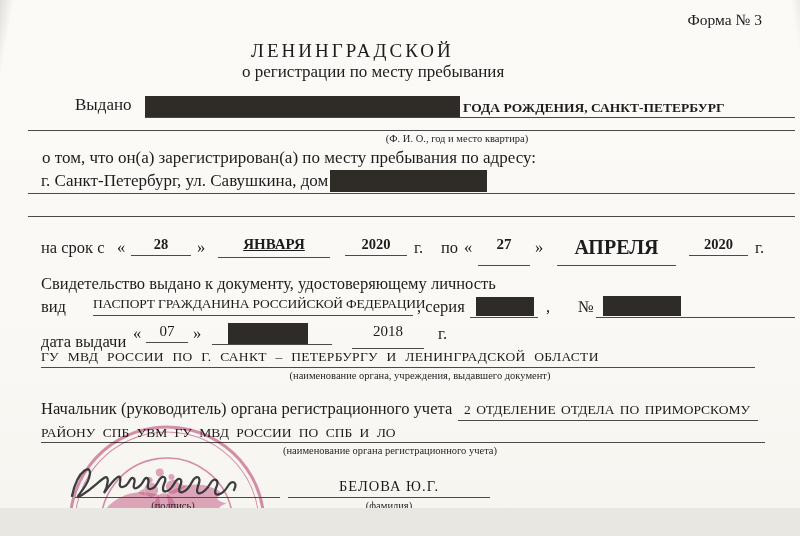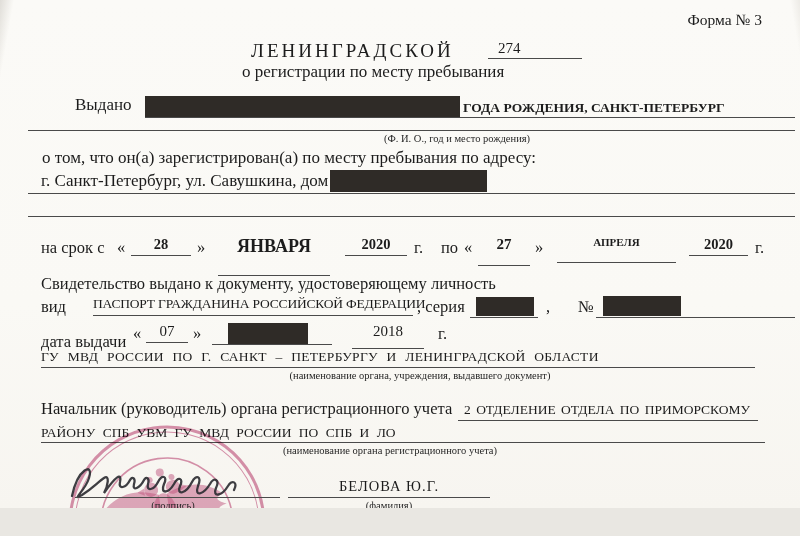--- a/index.html
+++ b/index.html
@@ -26,52 +26,51 @@
 </style>
 </head>
 <body>
 
 <div class="page">
 
   <div class="abs" style="right:38px;top:11px;font-size:15.5px;">Форма № 3</div>
 
   <div class="abs" style="left:251px;top:40px;font-size:19px;letter-spacing:3px;">ЛЕНИНГРАДСКОЙ</div>
 
-  <div class="abs" style="left:488px;top:40px;width:84px;border-bottom:1.3px solid #4a4a4a;font-size:15px;padding:0 0 1px 10px;">274</div>
 
   <div class="abs" style="left:242px;top:62px;font-size:17px;">о регистрации по месту пребывания</div>
 
   <div class="abs t17" style="left:75px;top:95px;">Выдано</div>
   <div class="redact" style="left:145px;top:96px;width:315px;height:21px;"></div>
   <div class="abs bold" style="left:463px;top:100px;font-size:13.5px;">ГОДА РОЖДЕНИЯ, САНКТ-ПЕТЕРБУРГ</div>
   <div class="hline" style="left:145px;top:117px;width:650px;"></div>
 
   <div class="hline" style="left:28px;top:130px;width:767px;"></div>
-  <div class="abs cap" style="left:257px;top:133px;width:400px;">(Ф. И. О., год и место рождения)</div>
+  <div class="abs cap" style="left:257px;top:133px;width:400px;">(Ф. И. О., год и место квартира)</div>
 
   <div class="abs t17" style="left:42px;top:148px;">о том, что он(а) зарегистрирован(а) по месту пребывания по адресу:</div>
 
   <div class="abs t17" style="left:41px;top:171px;">г. Санкт-Петербург, ул. Савушкина, дом</div>
   <div class="redact" style="left:330px;top:170px;width:157px;height:22px;"></div>
   <div class="hline" style="left:28px;top:193px;width:767px;"></div>
 
   <div class="hline" style="left:28px;top:216px;width:767px;"></div>
 
   <div class="abs t16" style="left:41px;top:238px;">на срок с</div>
   <div class="abs t16" style="left:117px;top:238px;">«</div>
   <div class="abs blank bold" style="left:131px;top:236px;width:60px;font-size:14.5px;padding-bottom:2px;">28</div>
   <div class="abs t16" style="left:197px;top:238px;">»</div>
-  <div class="abs blank bold" style="left:218px;top:236px;width:112px;font-size:18px;padding-bottom:18px;">ЯНВАРЯ</div>
+  <div class="abs blank bold" style="left:218px;top:236px;width:112px;font-size:15px;padding-bottom:4px;text-decoration:underline;">ЯНВАРЯ</div>
   <div class="abs blank bold" style="left:345px;top:236px;width:62px;font-size:14.5px;padding-bottom:2px;">2020</div>
   <div class="abs t16" style="left:414px;top:238px;">г.</div>
   <div class="abs t16" style="left:441px;top:238px;">по</div>
   <div class="abs t16" style="left:464px;top:238px;">«</div>
   <div class="abs blank bold" style="left:478px;top:236px;width:52px;font-size:15px;padding-bottom:12px;">27</div>
   <div class="abs t16" style="left:535px;top:238px;">»</div>
-  <div class="abs blank bold" style="left:557px;top:236px;width:119px;font-size:11px;padding-bottom:14px;">АПРЕЛЯ</div>
+  <div class="abs blank bold" style="left:557px;top:236px;width:119px;font-size:20px;padding-bottom:6px;">АПРЕЛЯ</div>
   <div class="abs blank bold" style="left:689px;top:236px;width:59px;font-size:14.5px;padding-bottom:2px;">2020</div>
   <div class="abs t16" style="left:755px;top:238px;">г.</div>
 
   <div class="abs t16" style="left:41px;top:274px;">Свидетельство выдано к документу, удостоверяющему личность</div>
 
   <div class="abs t16" style="left:41px;top:297px;">вид</div>
   <div class="abs blank smallcaps" style="left:93px;top:296px;width:320px;padding-bottom:3px;letter-spacing:-0.2px;">ПАСПОРТ ГРАЖДАНИНА РОССИЙСКОЙ ФЕДЕРАЦИИ</div>
   <div class="abs t16" style="left:417px;top:297px;">, серия</div>
   <div class="hline" style="left:470px;top:317px;width:68px;"></div>
   <div class="redact" style="left:476px;top:297px;width:58px;height:19px;"></div>

